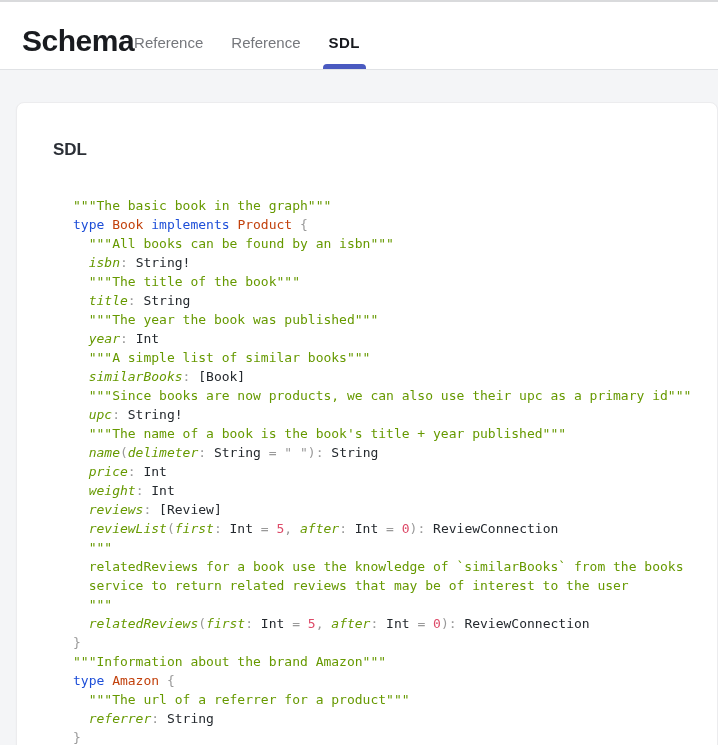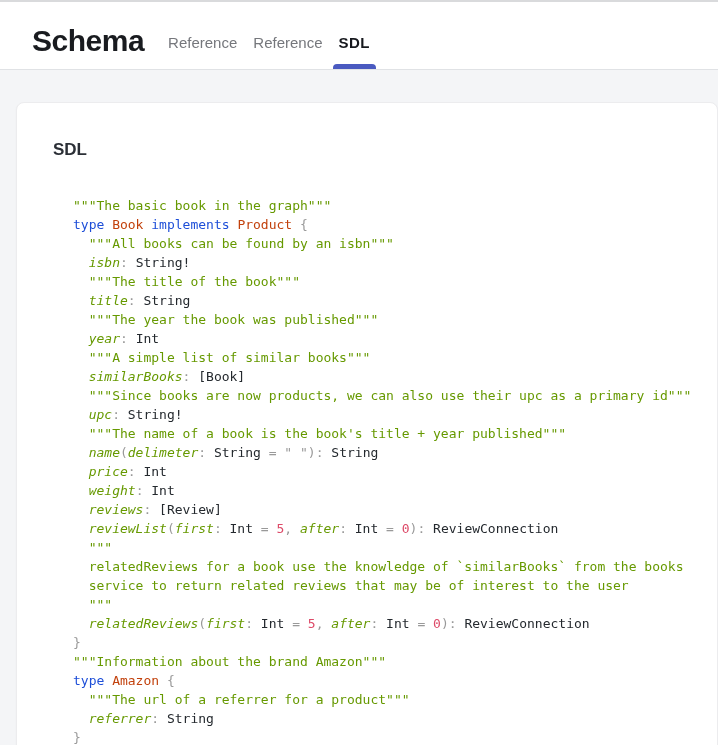--- a/index.html
+++ b/index.html
@@ -24,26 +24,25 @@
     padding-left: 16px;
     box-sizing: border-box;
     position: relative;
   }
   .page-title {
     font-size: 30px;
     font-weight: 700;
     color: #191b1f;
     letter-spacing: -0.5px;
     align-self: center;
-    margin: 10px 0 0 16px;
+    margin: 10px 0 0 6px;
   }
   .tabs {
     display: flex;
-    margin-left: 24px;
-    gap: 16px;
+    gap: 28px;
     align-items: stretch;
   }
   .tab {
     display: flex;
     align-items: center;
     padding-top: 14px;
     position: relative;
     font-size: 15px;
     color: #75777c;
     cursor: pointer;

